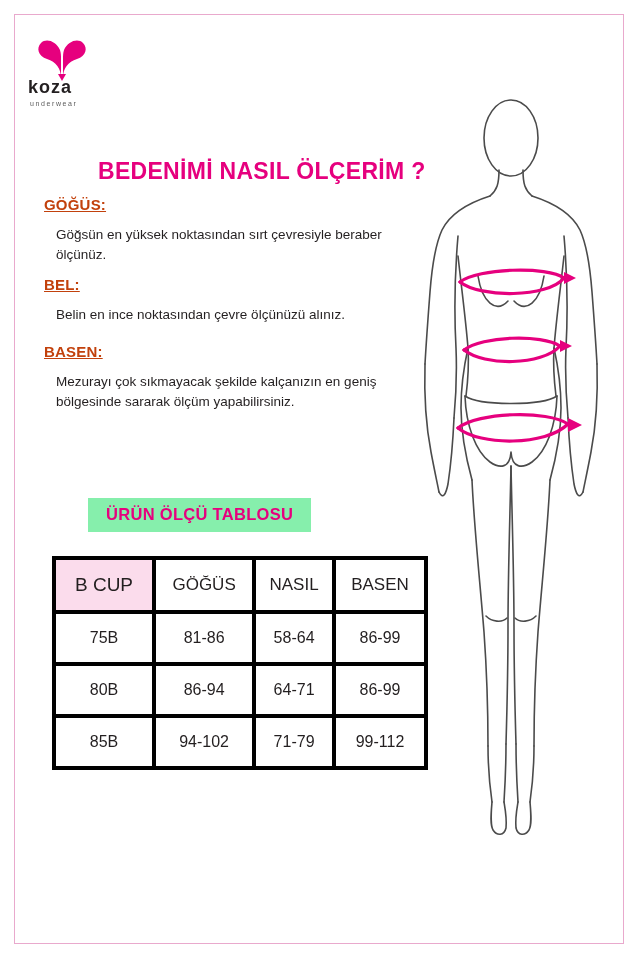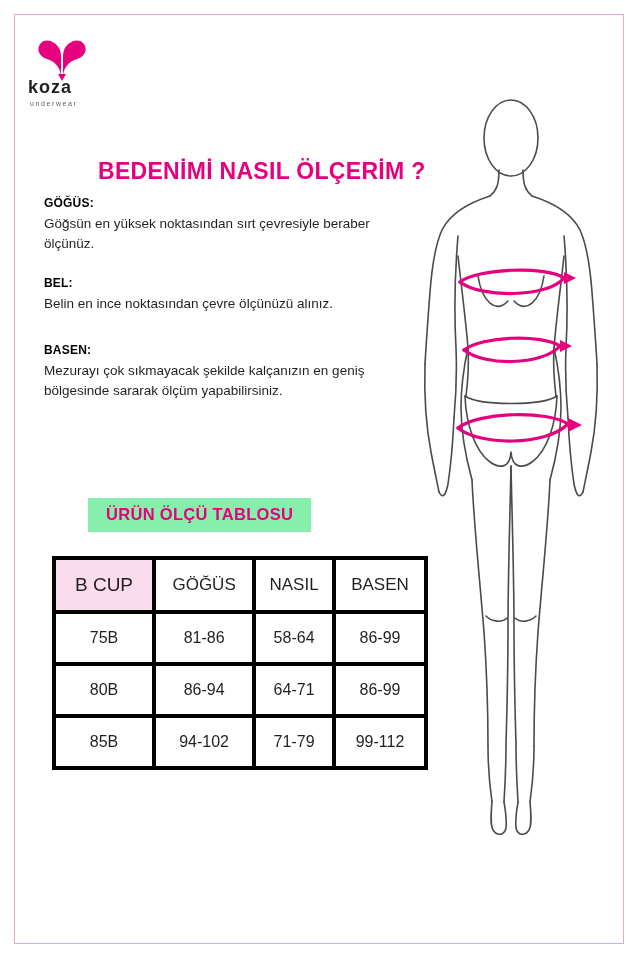--- a/index.html
+++ b/index.html
@@ -75,31 +75,32 @@
     font-weight: bold;
     color: #e6007e;
     letter-spacing: 0.3px;
   }
   .section {
     position: absolute;
     left: 44px;
     width: 350px;
   }
   .sec-head {
-    font-size: 12px;
-    font-weight: bold;
-    color: #000000;
+    font-size: 15px;
+    font-weight: bold;
+    color: #c2410c;
     margin: 0 0 4px 0;
     letter-spacing: 0.2px;
+    text-decoration: underline;
   }
   .sec-body {
     font-size: 13.5px;
     color: #231f20;
     line-height: 1.45;
-    margin: 0;
+    margin: 12px;
   }
   #sec-gogus { top: 196px; }
   #sec-bel   { top: 276px; }
   #sec-basen { top: 343px; }
 
   
   .table-title {
     position: absolute;
     left: 88px;
     top: 498px;

